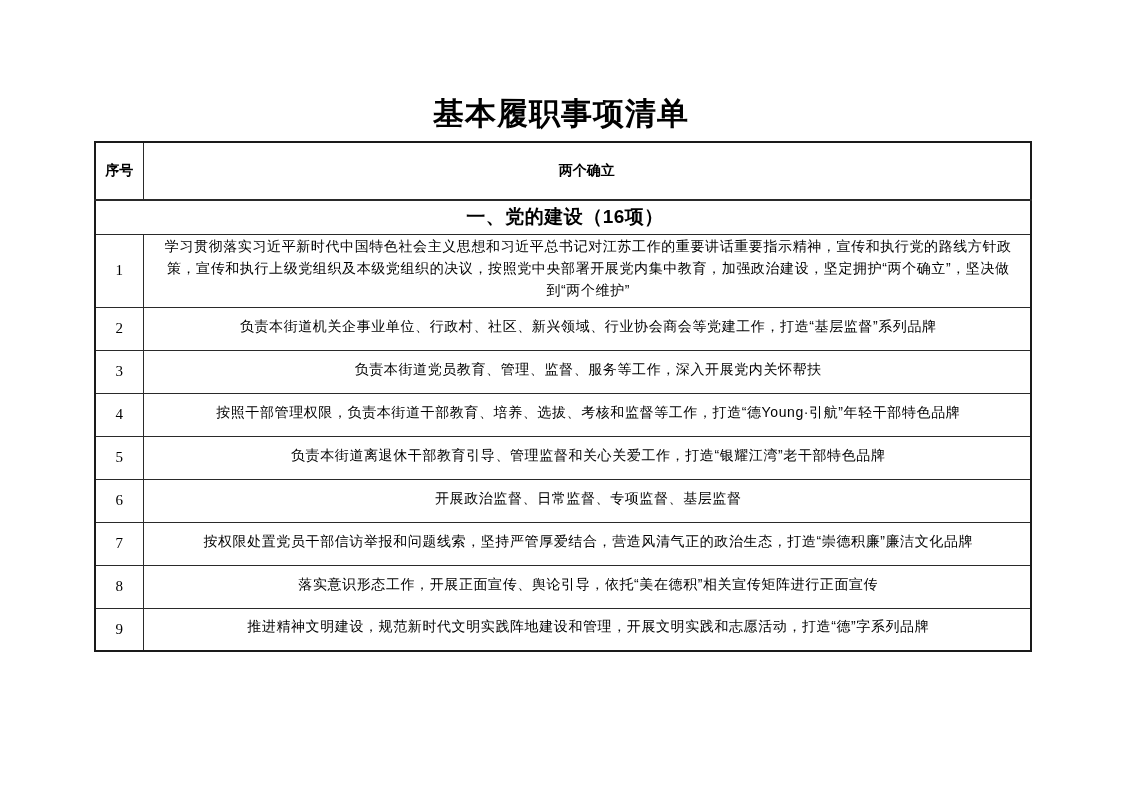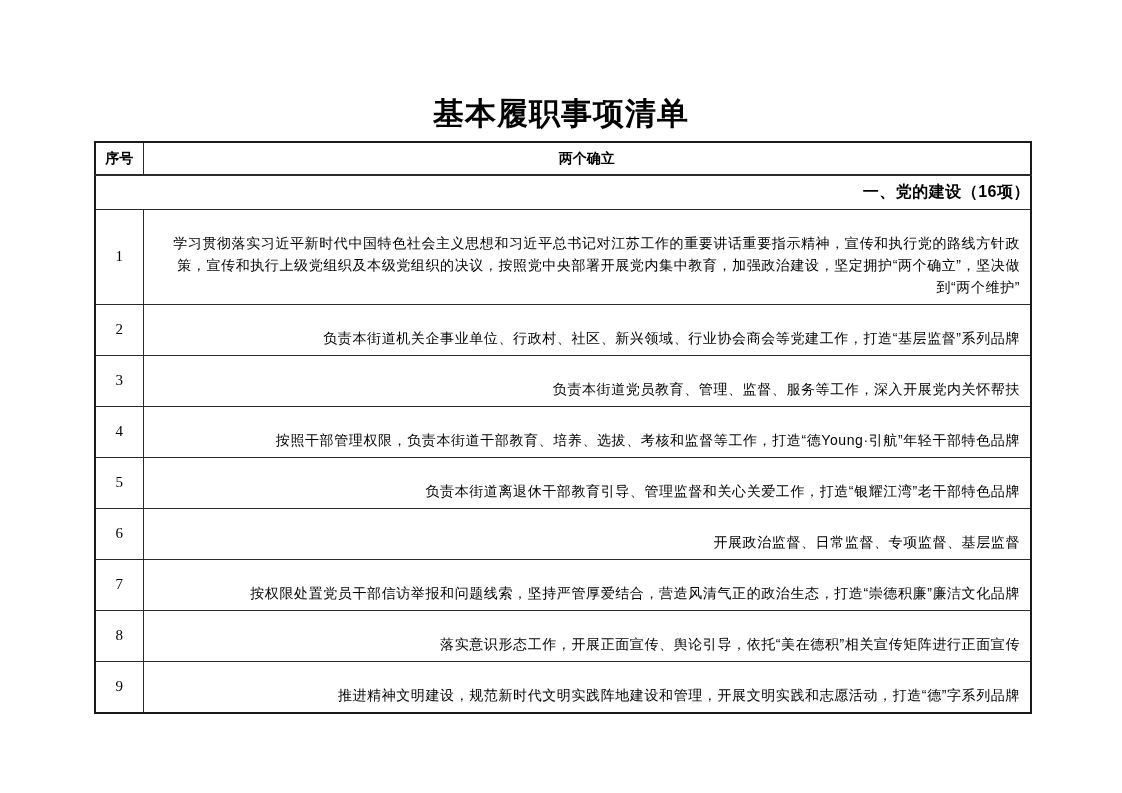--- a/index.html
+++ b/index.html
@@ -35,43 +35,43 @@
   }
   table.items-table td, table.items-table th {
     border: 1px solid #2a2a2a;
     color: #000000;
     vertical-align: middle;
   }
   table.items-table { border: 2px solid #1a1a1a; }
   col.col-index { width: 48px; }
   col.col-name { width: 888px; }
   tr.header-row th {
-    height: 33px;
+    height: 58px;
     font-size: 14px;
     font-weight: bold;
     text-align: center;
     border-bottom-width: 2px;
     background: #ffffff;
   }
   tr.section-row td {
     height: 34px;
-    font-size: 16px;
+    font-size: 19px;
     font-weight: bold;
-    text-align: right;
+    text-align: center;
     padding-left: 4px;
     letter-spacing: 0.5px;
   }
   tr.item-row td.idx {
     text-align: center;
     font-family: "Liberation Serif", "DejaVu Serif", serif;
     font-size: 15px;
   }
   tr.item-row td.name {
-    text-align: right;
-    padding: 22px 10px 6px 13px;
+    text-align: center;
+    padding: 0 10px 6px 13px;
     font-size: 14px;
     letter-spacing: 0.6px;
     line-height: 22px;
   }
   tr.item-row { height: 43px; }
   .page-footer {
     position: absolute;
     top: 708px;
     left: 0;
     width: 100%;

